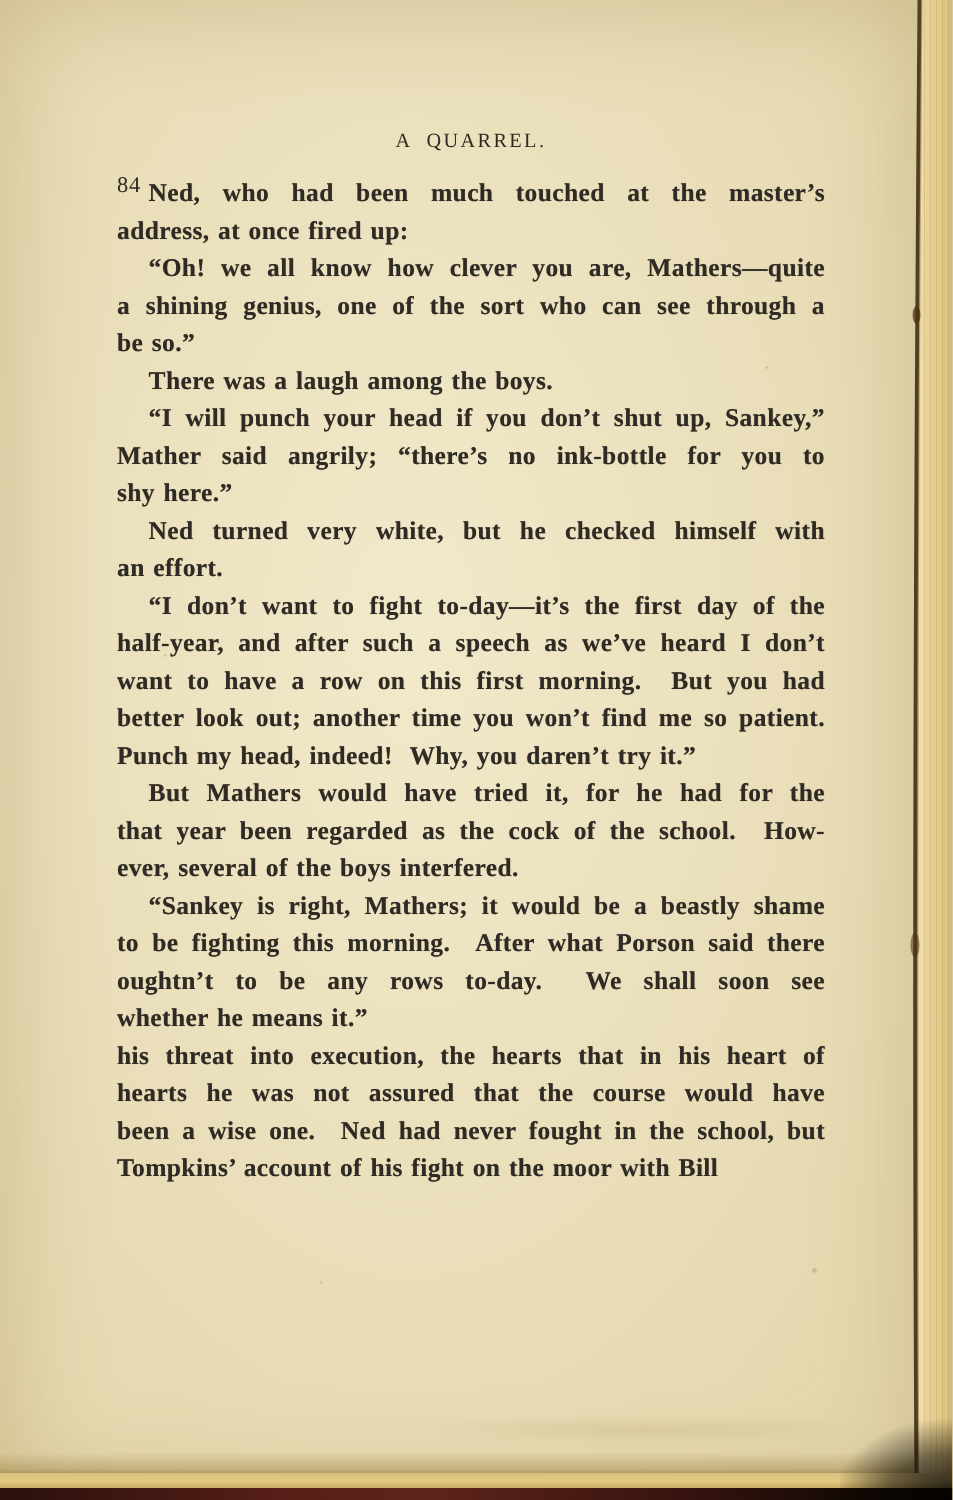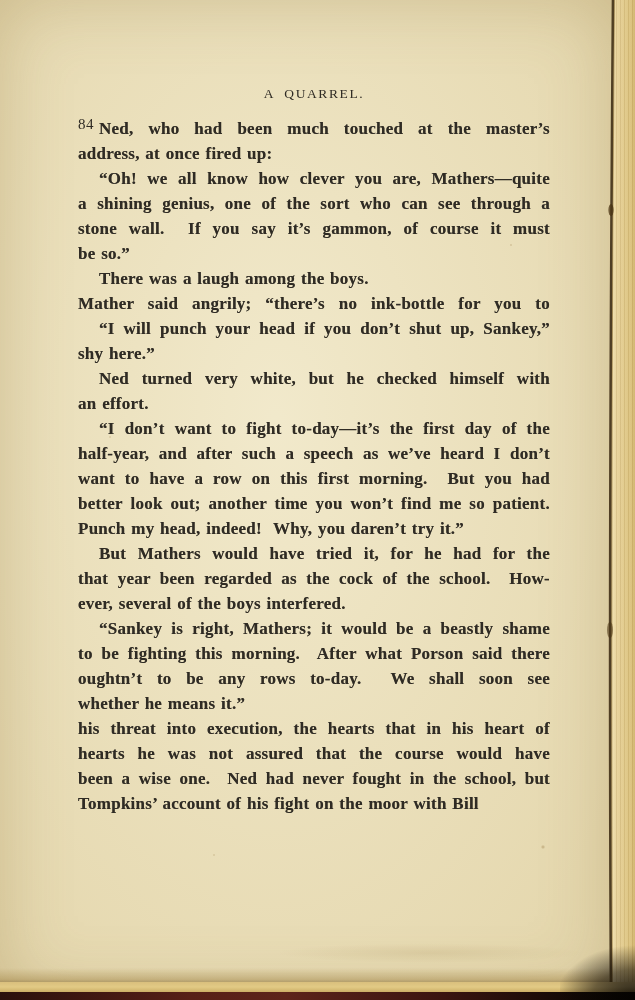--- a/index.html
+++ b/index.html
@@ -91,25 +91,24 @@
 
   <span class="page-number">84</span>
 
   <span class="running-title">A QUARREL.</span>
 
   <div class="text-block" id="text-block">
       <div class="line indent">Ned, who had been much touched at the master’s</div>
       <div class="line para-end">address, at once fired up:</div>
       <div class="line indent">“Oh! we all know how clever you are, Mathers—quite</div>
       <div class="line">a shining genius, one of the sort who can see through a</div>
-      <div class="line">stone wall.  If you say it’s gammon, of course it must</div>
       <div class="line para-end">be so.”</div>
       <div class="line indent para-end">There was a laugh among the boys.</div>
+      <div class="line indent">“I will punch your head if you don’t shut up, Sankey,”</div>
       <div class="line">Mather said angrily; “there’s no ink-bottle for you to</div>
-      <div class="line indent">“I will punch your head if you don’t shut up, Sankey,”</div>
       <div class="line para-end">shy here.”</div>
       <div class="line indent">Ned turned very white, but he checked himself with</div>
       <div class="line para-end">an effort.</div>
       <div class="line indent">“I don’t want to fight to-day—it’s the first day of the</div>
       <div class="line">half-year, and after such a speech as we’ve heard I don’t</div>
       <div class="line">want to have a row on this first morning.  But you had</div>
       <div class="line">better look out; another time you won’t find me so patient.</div>
       <div class="line para-end">Punch my head, indeed!  Why, you daren’t try it.”</div>
       <div class="line indent">But Mathers would have tried it, for he had for the</div>
       <div class="line">that year been regarded as the cock of the school.  How-</div>

